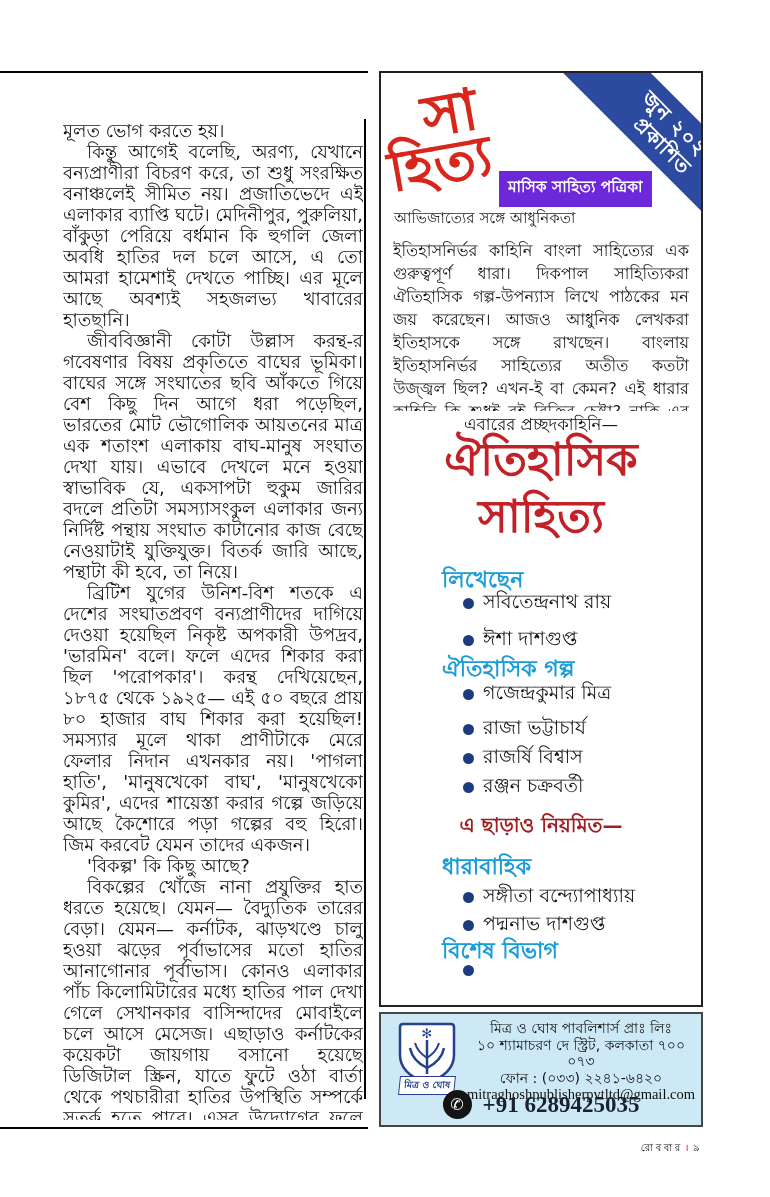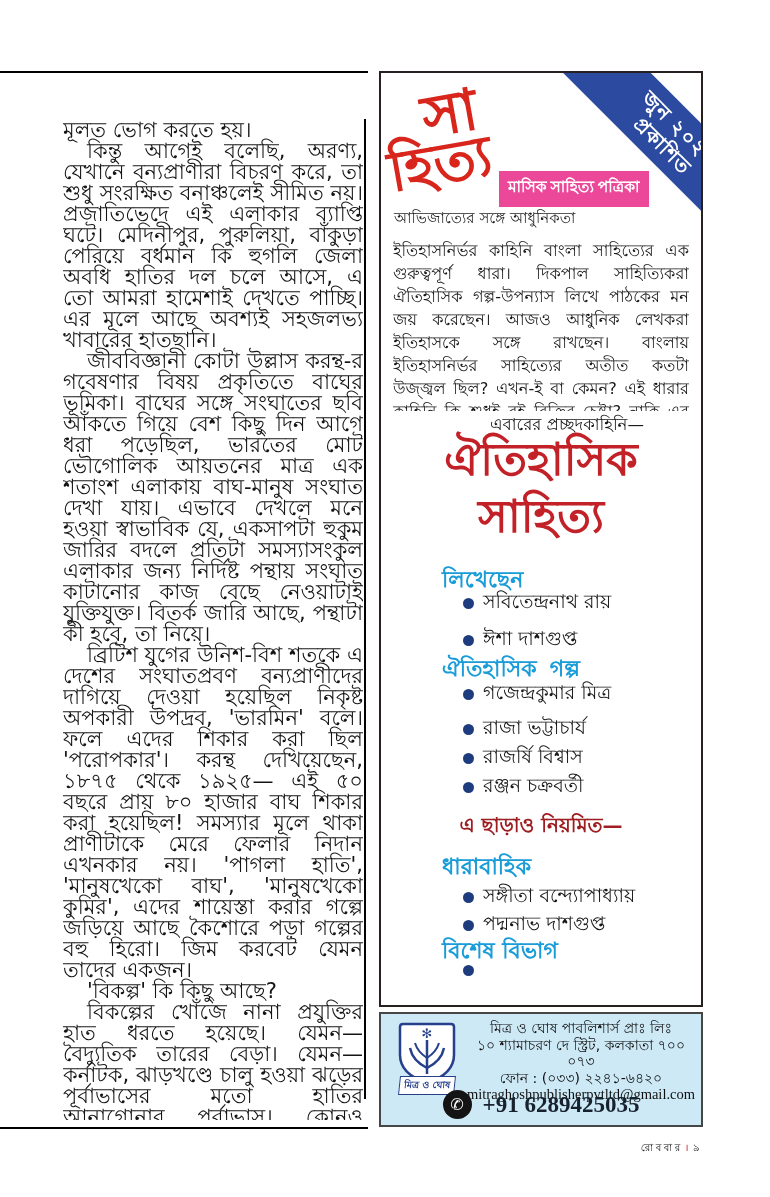--- a/index.html
+++ b/index.html
@@ -8,49 +8,49 @@
     font-family:"DejaVu Sans",sans-serif;color:#161616;overflow:hidden;
   }
   .abs{position:absolute;}
   
   .rule-top{left:0;top:71px;width:368px;height:2px;background:#000;}
   .rule-bottom{left:0;top:1127px;width:368px;height:2px;background:#000;}
   .col-divider{left:364px;top:119px;width:2px;height:980px;background:#000;}
   
   .left-col{
     left:63px;top:120px;width:300px;height:1000px;overflow:hidden;
-    font-size:21px;line-height:21px;text-align:justify;color:#141414;
+    font-size:18px;line-height:21px;text-align:justify;color:#141414;
   }
   .left-col p{margin:0;}
   .left-col p.ind{text-indent:24px;}
   
   .ad-box{
     left:379px;top:71px;width:320px;height:932px;border:2px solid #26211f;
     background:#fff;overflow:hidden;
   }
   .ribbon{
     position:absolute;left:120px;top:33px;width:340px;height:62px;
     background:#2c4ba0;transform:rotate(45deg);
     display:flex;flex-direction:column;align-items:center;justify-content:center;
     color:#fff;font-weight:bold;font-size:20px;line-height:24px;letter-spacing:1px;
     text-align:center;
   }
   .logo{position:absolute;left:8px;top:4px;width:130px;height:130px;color:#d8261d;font-weight:bold;}
   .logo .l1{position:absolute;left:34px;top:-8px;font-size:58px;transform:rotate(-10deg);}
   .logo .l2{position:absolute;left:0px;top:44px;font-size:56px;transform:rotate(-10deg);}
   .badge{
-    position:absolute;left:118px;top:98px;background:#ec4899;color:#fff;
-    font-size:15.5px;font-weight:bold;padding:4px 9px 6px 9px;white-space:nowrap;font-family:Liberation Serif, serif;
+    position:absolute;left:118px;top:98px;background:#6d28d9;color:#fff;
+    font-size:15.5px;font-weight:bold;padding:4px 9px 6px 9px;white-space:nowrap;
   }
   .tagline{position:absolute;left:13px;top:133px;font-size:15px;color:#1d1d1d;}
   .intro{
     position:absolute;left:12px;top:166px;width:296px;height:172px;overflow:hidden;
     font-size:16.2px;line-height:23px;text-align:justify;color:#161616;
   }
-  .cover-label{position:absolute;left:0;top:339px;width:100%;text-align:center;font-size:16.5px;color:#111;padding-left:26px;}
+  .cover-label{position:absolute;left:0;top:339px;width:100%;text-align:center;font-size:16.5px;color:#111;}
   .cover-title{
     position:absolute;left:0;top:358px;width:100%;text-align:center;
     color:#c22127;font-size:45px;font-weight:bold;line-height:57px;
   }
   .sec-h{position:absolute;left:61px;color:#199cd8;font-size:22px;font-weight:bold;white-space:nowrap;}
   .bullet{position:absolute;left:82px;display:flex;align-items:center;white-space:nowrap;}
   .bullet .dot{width:11px;height:11px;border-radius:50%;background:#1e3c7d;margin-right:9px;flex:0 0 auto;}
   .bullet .txt{font-size:19px;color:#161616;}
   .also{
     position:absolute;left:0;top:737px;width:100%;text-align:center;
@@ -130,21 +130,21 @@
   <div class="sec-h" style="top:489px;">লিখেছেন</div>
   <div class="bullet" style="top:514px;">
     <span class="dot"></span>
     <span class="txt">সবিতেন্দ্রনাথ রায়</span>
   </div>
   <div class="bullet" style="top:551px;">
     <span class="dot"></span>
     <span class="txt">ঈশা দাশগুপ্ত</span>
   </div>
 
-  <div class="sec-h" style="top:578px;font-family:Liberation Mono, monospace;">ঐতিহাসিক গল্প</div>
+  <div class="sec-h" style="top:578px;">ঐতিহাসিক গল্প</div>
   <div class="bullet" style="top:605px;">
     <span class="dot"></span>
     <span class="txt">গজেন্দ্রকুমার মিত্র</span>
   </div>
   <div class="bullet" style="top:640px;">
     <span class="dot"></span>
     <span class="txt">রাজা ভট্টাচার্য</span>
   </div>
   <div class="bullet" style="top:698px;">
     <span class="dot"></span>

